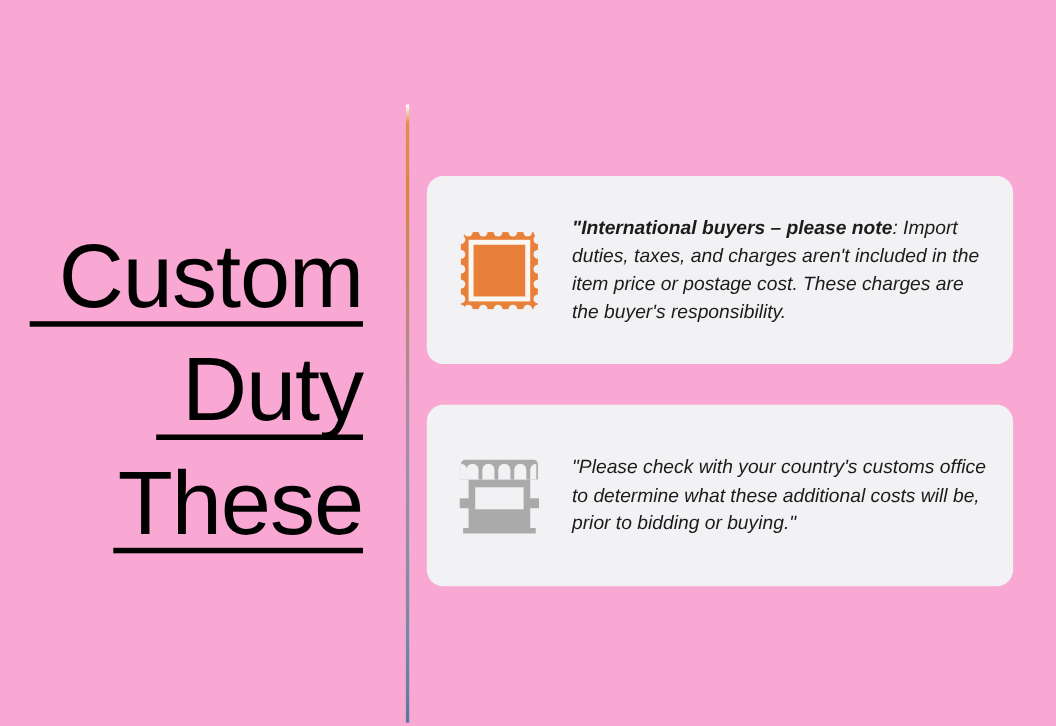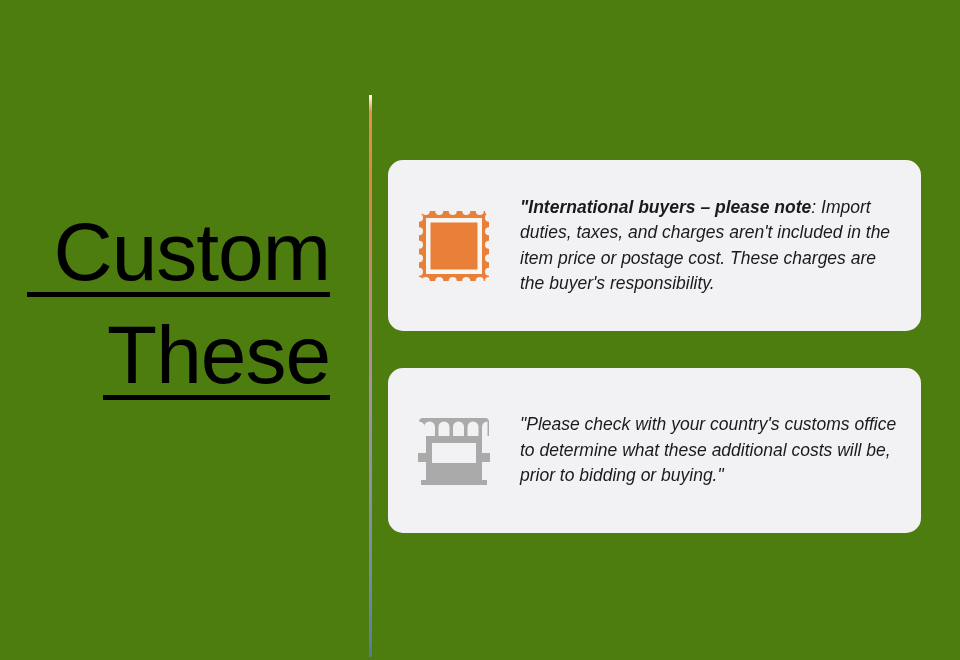--- a/index.html
+++ b/index.html
@@ -7,21 +7,21 @@
     padding: 0;
     background: #ffffff;
   }
   body {
     font-family: "Liberation Sans", sans-serif;
   }
   .slide {
     position: relative;
     width: 960px;
     height: 660px;
-    background: #4d7c0f;
+    background: #f9a8d4;
     overflow: hidden;
   }
 
   
   .title-block {
     position: absolute;
     left: 0px;
     top: 196px;
     width: 330px;
     text-align: right;
@@ -115,20 +115,24 @@
 </head>
 <body>
 
 <div class="slide">
 
   <div class="title-block">
     <span class="title-line t1">
       <span>Custom</span>
       <span class="rule"></span>
     </span>
+    <span class="title-line t2">
+      <span>Duty</span>
+      <span class="rule"></span>
+    </span>
     <span class="title-line t3">
       <span>These</span>
       <span class="rule"></span>
     </span>
   </div>
 
   <div class="divider"></div>
 
   <div class="card card-1">
     <div class="icon-slot">

